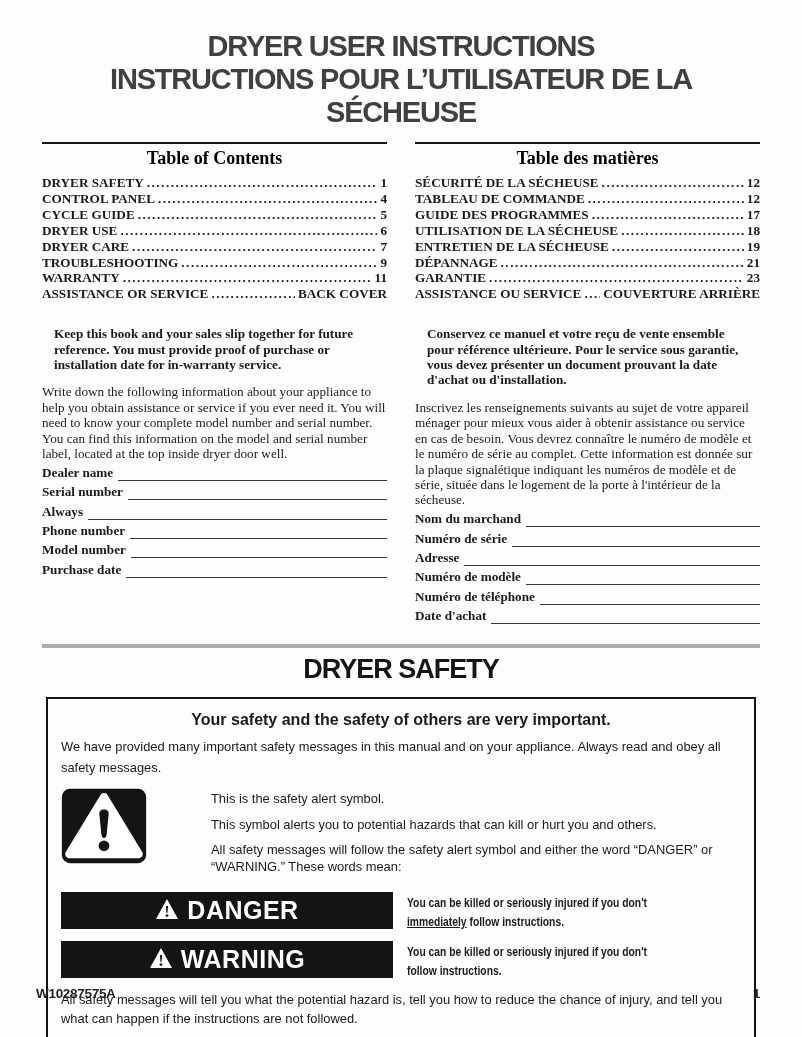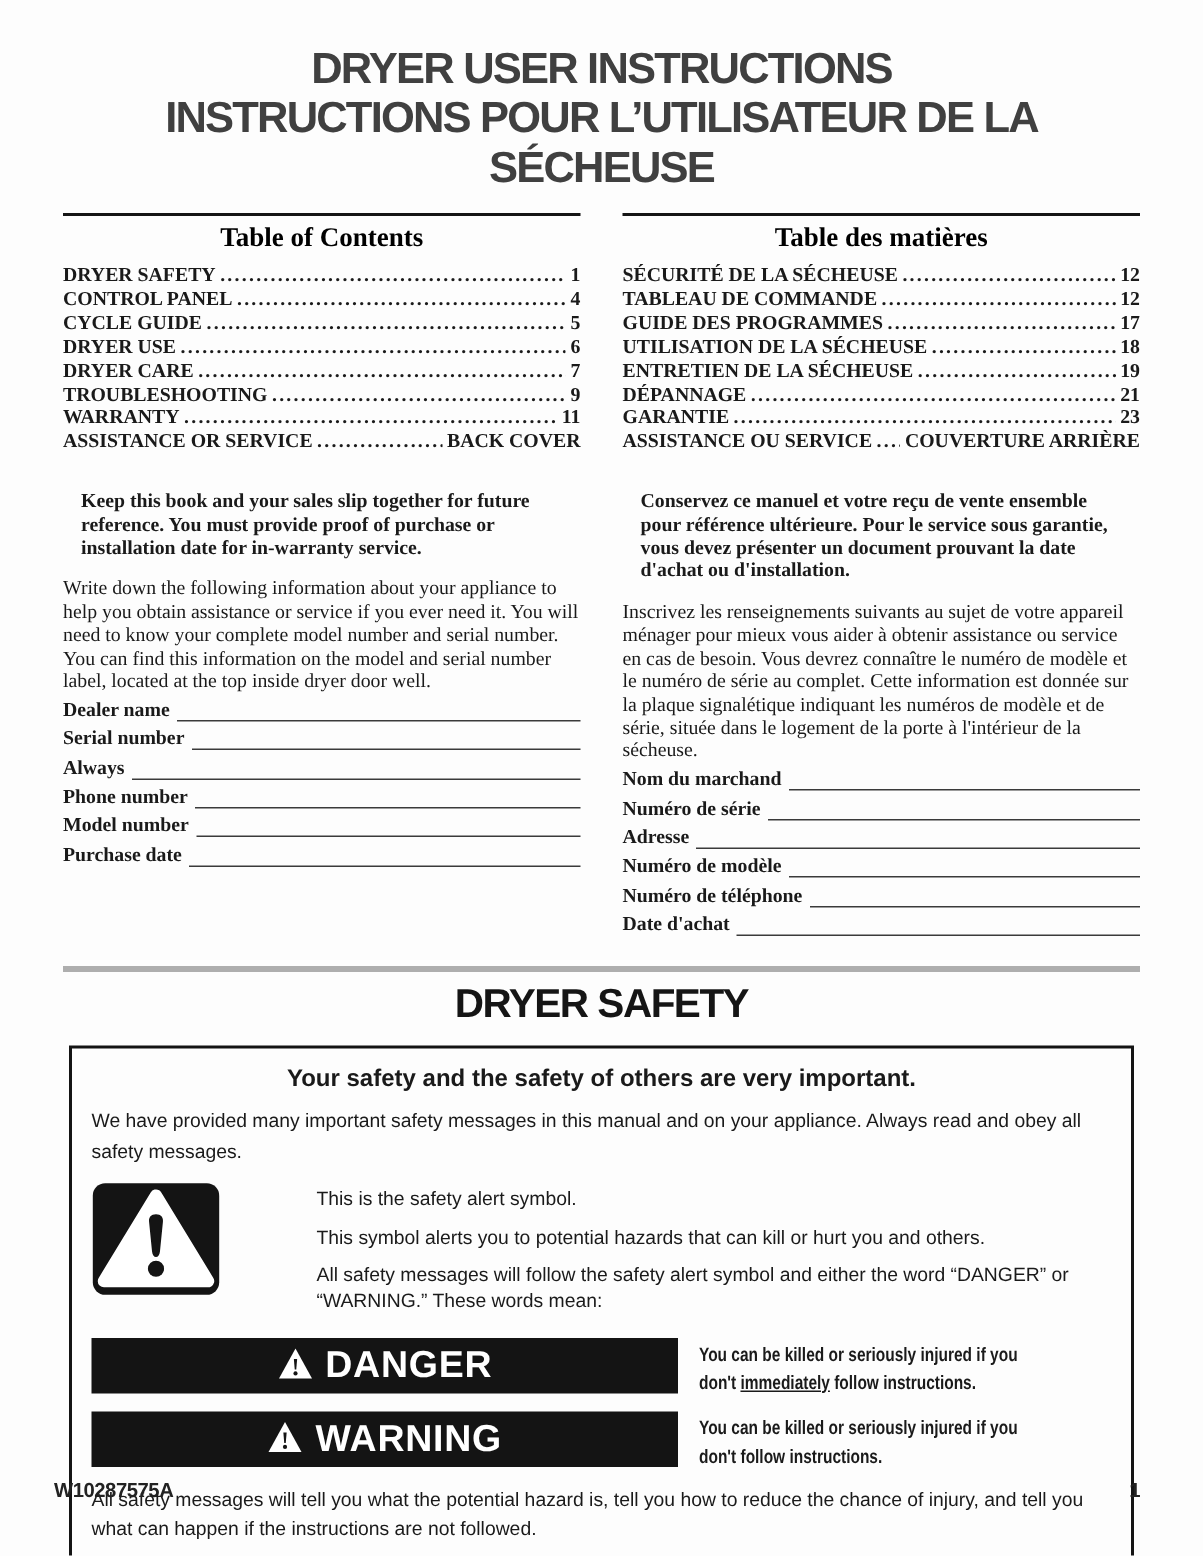--- a/index.html
+++ b/index.html
@@ -78,21 +78,21 @@
   .box-intro { margin: 0 0 10px 0; line-height: 21px; }
 
   .alert-row { display: flex; align-items: flex-start; margin: 4px 0 8px 0; gap: 48px; }
   .alert-icon { flex: none; width: 86px; height: 76px; margin-right: 16px; }
   .alert-lines { padding-top: 2px; }
   .alert-lines p { margin: 0 0 8.5px 0; max-width: 570px; }
 
   .signal-row { display: flex; align-items: flex-start; margin: 4px 0 10px 0; }
   .signal-banner {
     flex: none;
-    width: 391px; height: 37px;
+    width: 332px; height: 37px;
     background: #141414;
     color: #ffffff;
     display: flex; align-items: center; justify-content: center;
     gap: 8px;
     font-weight: bold;
     font-size: 25px;
     letter-spacing: 0.5px;
   }
   .banner-tri { width: 24px; height: 22px; margin-top: -2px; }
   .signal-text {

